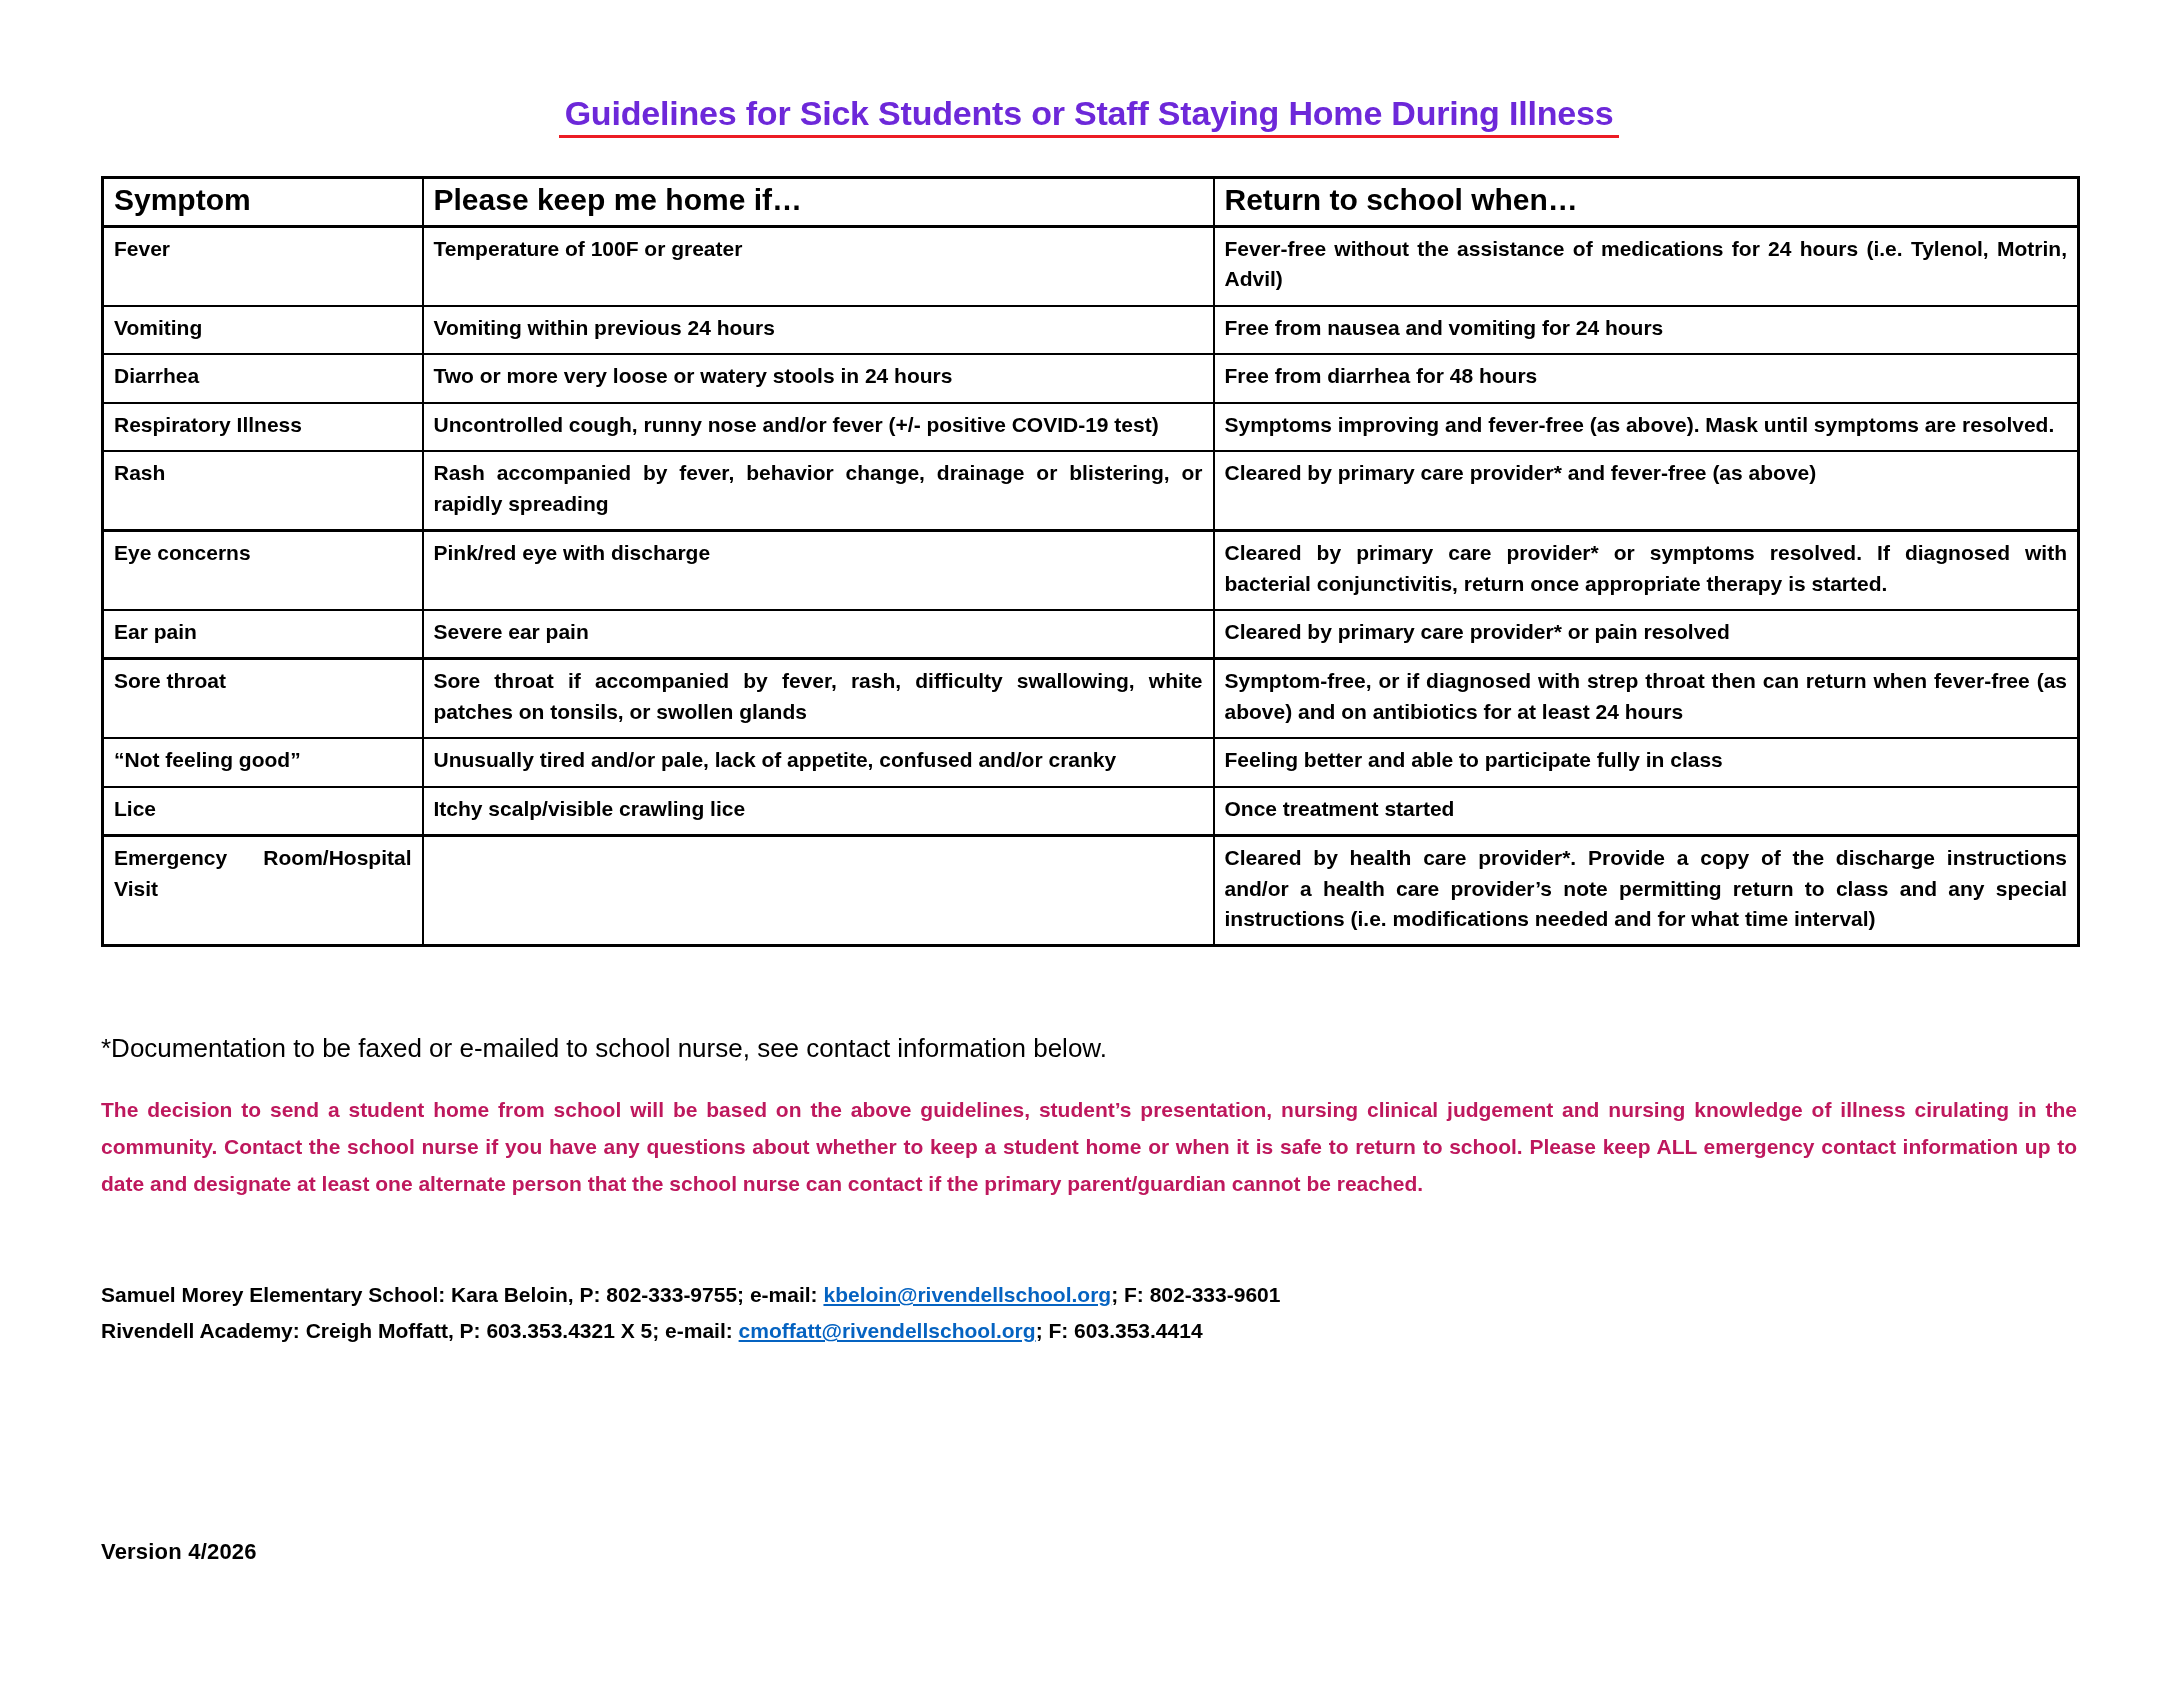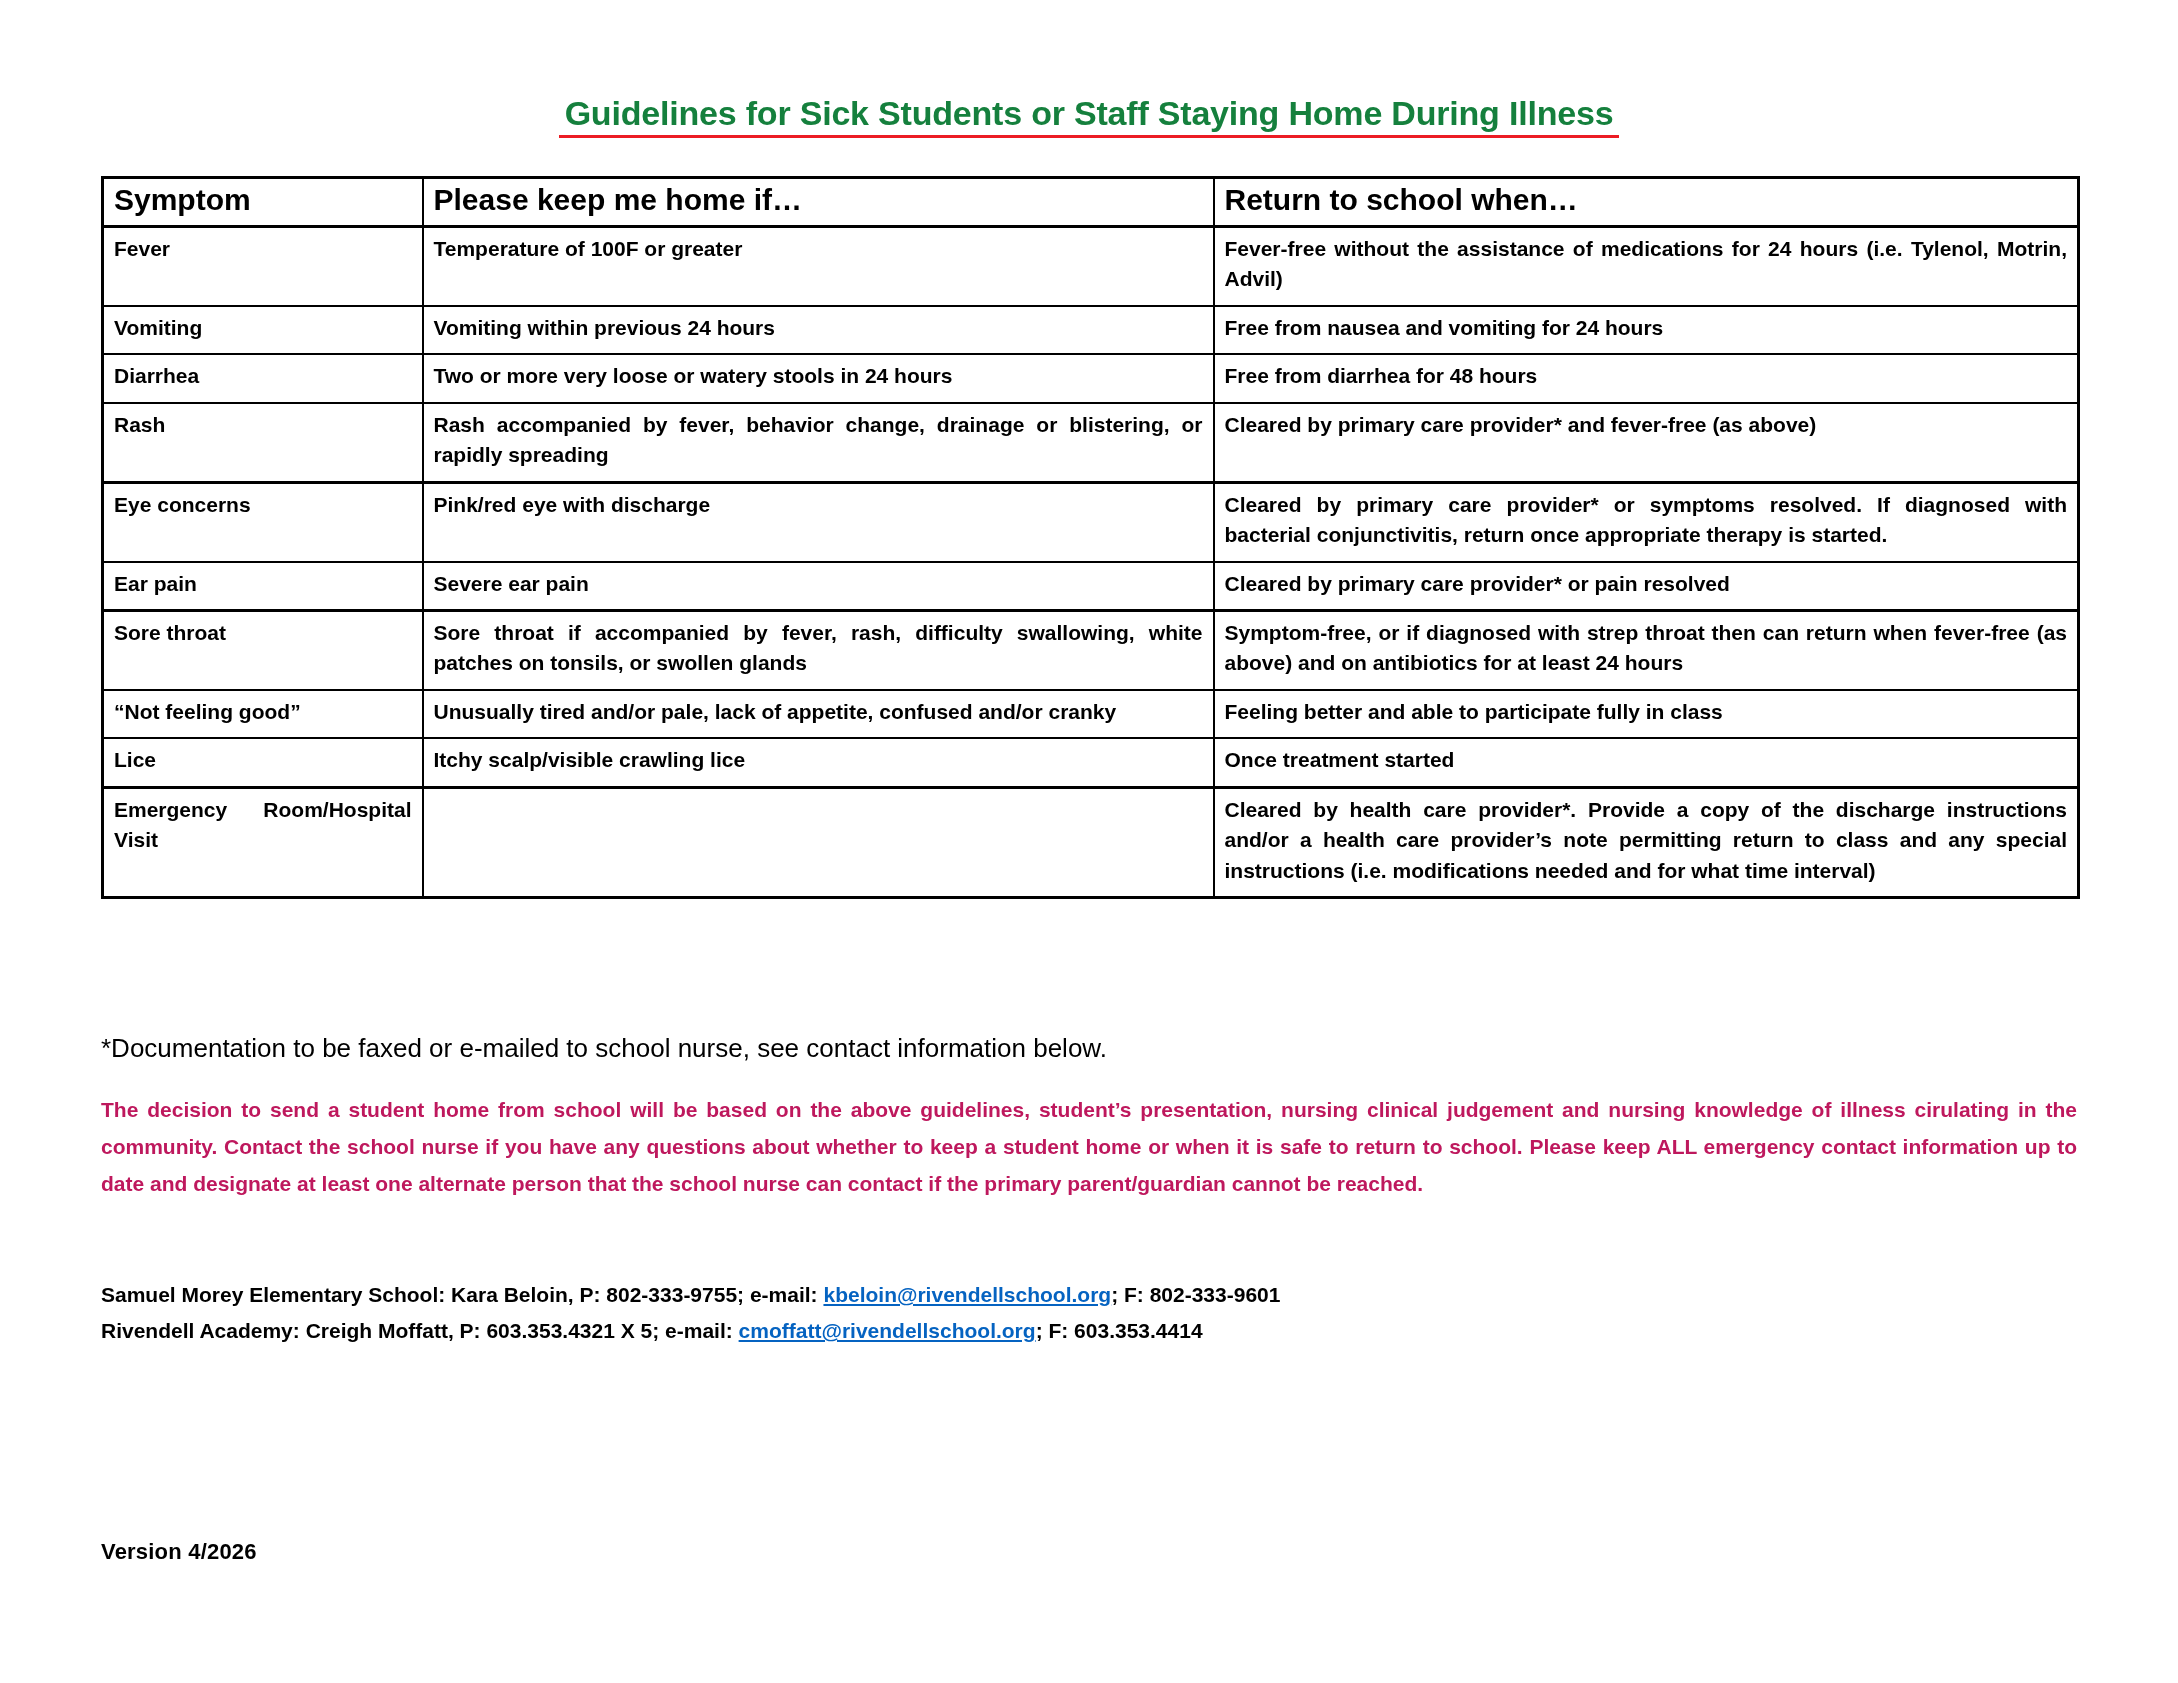--- a/index.html
+++ b/index.html
@@ -25,21 +25,21 @@
 
   
   .title-wrap {
     text-align: center;
     padding-top: 95px;
   }
   .doc-title {
     display: inline-block;
     font-size: 34px;
     font-weight: bold;
-    color: #15803d;
+    color: #6d28d9;
     letter-spacing: -0.2px;
     border-bottom: 3px solid #ec1c24;
     padding: 0 6px 3px 6px;
     line-height: 1.1;
   }
 
   
   .table-wrap {
     position: absolute;
     left: 101px;
@@ -165,20 +165,25 @@
             <td class="sym">Vomiting</td>
             <td>Vomiting within previous 24 hours</td>
             <td>Free from nausea and vomiting for 24 hours</td>
           </tr>
           <tr>
             <td class="sym">Diarrhea</td>
             <td>Two or more very loose or watery stools in 24 hours</td>
             <td>Free from diarrhea for 48 hours</td>
           </tr>
           <tr>
+            <td class="sym">Respiratory Illness</td>
+            <td>Uncontrolled cough, runny nose and/or fever (+/- positive COVID-19 test)</td>
+            <td>Symptoms improving and fever-free (as above). Mask until symptoms are resolved.</td>
+          </tr>
+          <tr>
             <td class="sym">Rash</td>
             <td>Rash accompanied by fever, behavior change, drainage or blistering, or rapidly spreading</td>
             <td>Cleared by primary care provider* and fever-free (as above)</td>
           </tr>
           <tr class="thick-top">
             <td class="sym">Eye concerns</td>
             <td>Pink/red eye with discharge</td>
             <td>Cleared by primary care provider* or symptoms resolved. If diagnosed with bacterial conjunctivitis, return once appropriate therapy is started.</td>
           </tr>
           <tr>

